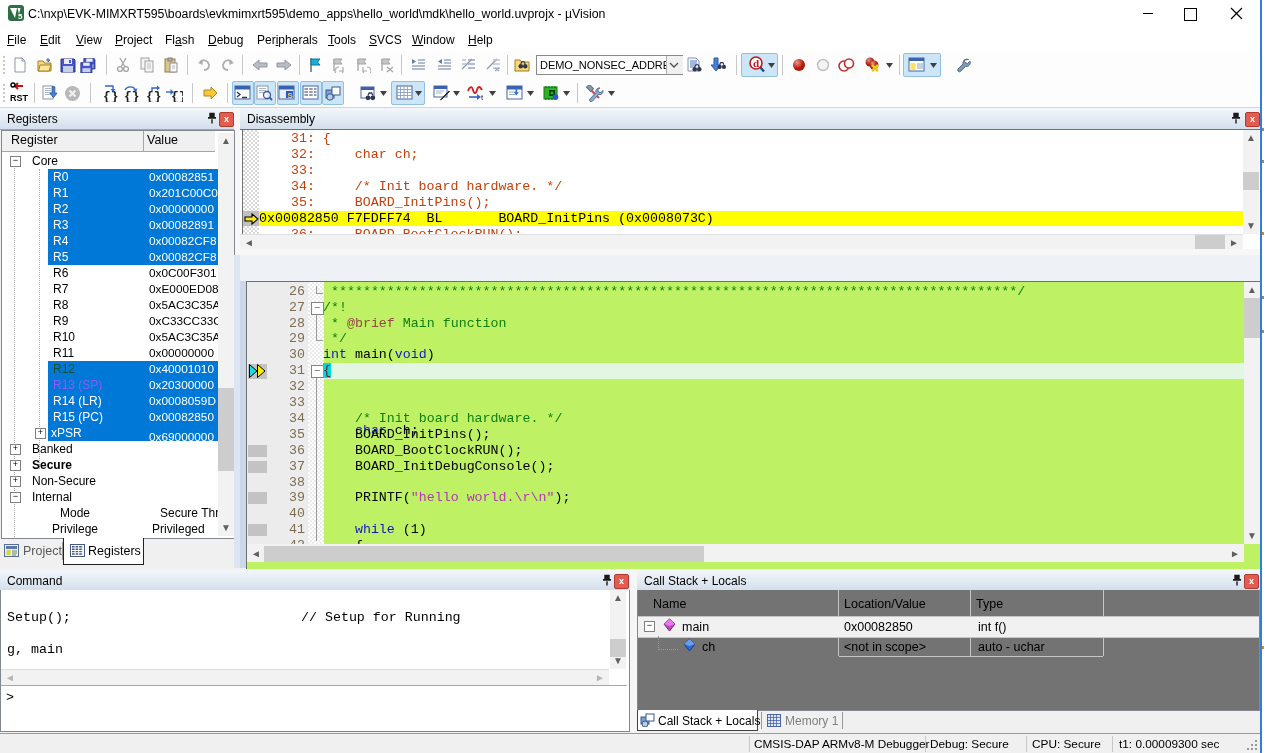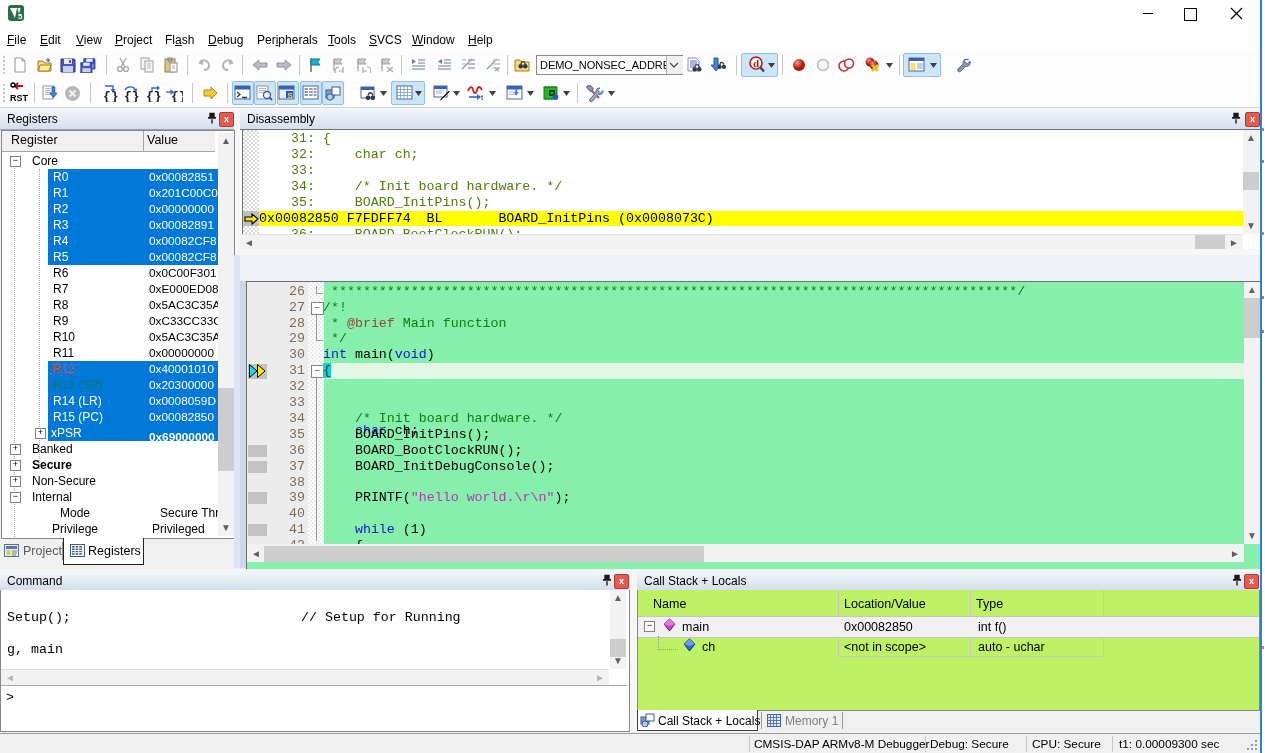--- a/index.html
+++ b/index.html
@@ -9,36 +9,37 @@
 .ttl{position:absolute;background:linear-gradient(#f3f7fb,#d4dfec);border-bottom:1px solid #9aa6b6;font-size:12px;color:#000;}
 .ttl span.t{position:absolute;left:7px;top:4px;}
 .pin{position:absolute;top:3px;width:12px;height:13px;}
 .xbtn{position:absolute;top:4px;width:13px;height:13px;background:#e25d4f;border:1px solid #b03a30;border-radius:2px;color:#fff;font-size:9px;font-weight:bold;text-align:center;line-height:12px;}
 
 .sbv{position:absolute;width:16px;background:#f2f2f2;}
 .sbh{position:absolute;height:16px;background:#f2f2f2;}
 .sbtn{position:absolute;width:16px;height:16px;background:#f2f2f2;color:#606060;text-align:center;line-height:15px;font-size:10px;}
 .thumb{position:absolute;background:#cdcdcd;}
 .tree-plus{position:absolute;width:9px;height:9px;border:1px solid #808080;background:#fff;font-size:9px;line-height:7px;text-align:center;color:#000;}
-.dis{color:#4d7c0f;font-size:13.3px;line-height:15px;}
+.dis{color:#c2410c;font-size:13.3px;line-height:15px;}
 .cl{position:absolute;left:76px;font-size:13.3px;line-height:15.9px;font-family:"Liberation Mono",monospace;color:#000;}
 .ln{position:absolute;left:24px;width:34px;text-align:right;font-size:13.3px;line-height:15.9px;font-family:"Liberation Mono",monospace;color:#7d6e52;}
 .kw{color:#1515c8;}.cm{color:#108010;}.str{color:#b437b4;}.dox{color:#954845;}
 .gb{position:absolute;left:1px;width:19px;height:12px;background:#c3c3c3;}
 .fold{position:absolute;left:64px;width:11px;height:11px;border:1px solid #848484;background:#fff;font-size:10px;line-height:9px;text-align:center;color:#555;}
 </style>
 </head><body>
 
 <div class="abs" style="left:0;top:0;width:1265px;height:28px;background:#fff;">
   <svg class="abs" style="left:8px;top:5px" width="16" height="16" viewBox="0 0 16 16">
     <rect x="0" y="0" width="16" height="16" rx="3" fill="#2e6e44"></rect>
     <path d="M2 3 L7 13 L9 3 Z" fill="#fff"></path>
     <path d="M9.5 3 L11 9 L12.5 3 Z" fill="#fff"></path>
     <text x="10" y="14" font-size="8" fill="#fff" font-weight="bold" font-family="Liberation Sans">5</text>
   </svg>
+  <div class="abs" style="left:28px;top:7px;font-size:12.3px;color:#000;">C:\nxp\EVK-MIMXRT595\boards\evkmimxrt595\demo_apps\hello_world\mdk\hello_world.uvprojx - µVision</div>
   <div class="abs" style="left:1143px;top:13px;width:10px;height:1.4px;background:#000;"></div>
   <div class="abs" style="left:1184px;top:8px;width:11px;height:11px;border:1px solid #000;"></div>
   <svg class="abs" style="left:1230px;top:7px" width="13" height="13" viewBox="0 0 13 13">
       <path d="M1 1 L12 12 M12 1 L1 12" stroke="#000" stroke-width="1.2"></path>
     </svg>
 </div>
 
 <div class="abs" style="left:0;top:28px;width:1265px;height:23px;background:#fff;font-size:12px;border-bottom:1px solid #e3e3e3;">
   <span class="abs" style="left:7px;top:5px;"><u>F</u>ile</span>
   <span class="abs" style="left:40px;top:5px;"><u>E</u>dit</span>
@@ -467,42 +468,42 @@
     <div class="abs" style="left:0;top:198px;width:213px;height:16px;font-size:12px;line-height:16px;">
           <span class="abs" style="left:51px;top:0;color:#000;font-weight:normal;">R10</span>
           <span class="abs" style="left:147px;top:0;color:#000;font-size:11.8px;">0x5AC3C35A</span>
         </div>
     <div class="abs" style="left:0;top:214px;width:213px;height:16px;font-size:12px;line-height:16px;">
           <span class="abs" style="left:51px;top:0;color:#000;font-weight:normal;">R11</span>
           <span class="abs" style="left:147px;top:0;color:#000;font-size:11.8px;">0x00000000</span>
         </div>
     <div class="abs" style="left:0;top:230px;width:213px;height:16px;font-size:12px;line-height:16px;">
           <div class="abs" style="left:46px;top:0;width:170px;height:16px;background:#0078d7;"></div>
-          <span class="abs" style="left:51px;top:0;color:#ef4444;font-weight:normal;">R12</span>
+          <span class="abs" style="left:51px;top:0;color:#14532d;font-weight:normal;">R12</span>
           <span class="abs" style="left:147px;top:0;color:#fff;font-size:11.8px;">0x40001010</span>
         </div>
     <div class="abs" style="left:0;top:246px;width:213px;height:16px;font-size:12px;line-height:16px;">
           <div class="abs" style="left:46px;top:0;width:170px;height:16px;background:#0078d7;"></div>
-          <span class="abs" style="left:51px;top:0;color:#0f766e;font-weight:normal;">R13 (SP)</span>
+          <span class="abs" style="left:51px;top:0;color:#8b5cf6;font-weight:normal;">R13 (SP)</span>
           <span class="abs" style="left:147px;top:0;color:#fff;font-size:11.8px;">0x20300000</span>
         </div>
     <div class="abs" style="left:0;top:262px;width:213px;height:16px;font-size:12px;line-height:16px;">
           <div class="abs" style="left:46px;top:0;width:170px;height:16px;background:#0078d7;"></div>
           <span class="abs" style="left:51px;top:0;color:#fff;font-weight:normal;">R14 (LR)</span>
           <span class="abs" style="left:147px;top:0;color:#fff;font-size:11.8px;">0x0008059D</span>
         </div>
     <div class="abs" style="left:0;top:278px;width:213px;height:16px;font-size:12px;line-height:16px;">
           <div class="abs" style="left:46px;top:0;width:170px;height:16px;background:#0078d7;"></div>
           <span class="abs" style="left:51px;top:0;color:#fff;font-weight:normal;">R15 (PC)</span>
           <span class="abs" style="left:147px;top:0;color:#fff;font-size:11.8px;">0x00082850</span>
         </div>
     <div class="abs" style="left:0;top:294px;width:213px;height:16px;font-size:12px;line-height:16px;">
           <div class="abs" style="left:46px;top:0;width:170px;height:16px;background:#0078d7;"></div>
           <span class="abs" style="left:49px;top:0;color:#fff;font-weight:normal;">xPSR</span>
-          <span class="abs" style="left:147px;top:4px;color:#fff;font-size:11.8px;font-weight:bold;">0x69000000</span>
+          <span class="abs" style="left:147px;top:4px;color:#fff;font-size:11.8px;">0x69000000</span>
           <div class="tree-plus" style="left:33px;top:3px;">+</div>
         </div>
     <div class="abs" style="left:0;top:310px;width:213px;height:16px;font-size:12px;line-height:16px;">
           <span class="abs" style="left:30px;top:0;color:#000;font-weight:normal;">Banked</span>
           <div class="tree-plus" style="left:8px;top:3px;">+</div>
         </div>
     <div class="abs" style="left:0;top:326px;width:213px;height:16px;font-size:12px;line-height:16px;">
           <span class="abs" style="left:30px;top:0;color:#000;font-weight:bold;">Secure</span>
           <div class="tree-plus" style="left:8px;top:3px;">+</div>
         </div>
@@ -585,21 +586,21 @@
     <div class="sbtn" style="left:986px;top:105px;">►</div>
     <div class="thumb" style="left:955px;top:105px;width:30px;height:14px;"></div>
   </div>
 </div>
 
 <div class="abs" style="left:234px;top:255px;width:6px;height:313px;background:#dde5f1;"></div>
 <div id="srcwin" class="abs" style="left:240px;top:255px;width:1020px;height:313px;background:#eef1f6;">
 
   <div class="abs" style="left:0;top:26px;width:6px;height:287px;background:#ccd8ea;"></div>
 
-  <div class="abs" style="left:6px;top:26px;width:1014px;height:287px;background:#86efac;border-left:1px solid #707070;border-top:1px solid #707070;overflow:hidden;">
+  <div class="abs" style="left:6px;top:26px;width:1014px;height:287px;background:#bef264;border-left:1px solid #707070;border-top:1px solid #707070;overflow:hidden;">
     <div class="abs" style="left:0;top:0;width:61px;height:262px;background:#ececec;"></div>
     <div class="abs" style="left:61px;top:0;width:16px;height:262px;background:repeating-conic-gradient(#ffffff 0% 25%, #ececec 0% 50%) 0 0/4px 4px;"></div>
     <div id="srclines" class="abs" style="left:0;top:-2px;width:1014px;height:264px;">
     <div class="abs" style="left:76px;top:83.2px;width:921px;height:15.9px;background:#e3f5e3;"></div>
     <div class="abs" style="left:69px;top:32.6px;width:1px;height:26.799999999999997px;background:#9a9a9a;"></div>
     <div class="abs" style="left:69px;top:96.2px;width:1px;height:164.8px;background:#9a9a9a;"></div>
     <div class="ln" style="top:3.7px;">26</div>
     <div class="abs" style="left:69px;top:5.7px;width:6px;height:7px;border-left:1px solid #9a9a9a;border-bottom:1px solid #9a9a9a;"></div>
     <div class="cl" style="top:3.7px;"><span class="cm">&nbsp;**************************************************************************************/</span></div>
     <div class="ln" style="top:19.6px;">27</div>
@@ -688,21 +689,21 @@
 
 <div id="cswin" class="abs" style="left:637px;top:570px;width:623px;height:162px;">
   <div class="ttl" style="left:0;top:0;width:623px;height:20px;">
       <span class="t">Call Stack + Locals</span>
     <svg class="pin" style="left:594px" width="11" height="12" viewBox="0 0 11 12">
         <path d="M3 1.5 h5 v4 h1.2 v1.6 H1.8 V5.5 H3 Z" fill="#1a1a1a"></path>
         <path d="M5.5 7.5 v4" stroke="#1a1a1a" stroke-width="1.3"></path>
       </svg>
     <div class="xbtn" style="left:607px;">x</div>
   </div>
-  <div class="abs" style="left:0;top:20px;width:621px;height:120px;background:#bef264;border:1px solid #828790;border-top:none;overflow:hidden;font-size:12.5px;">
+  <div class="abs" style="left:0;top:20px;width:621px;height:120px;background:#737373;border:1px solid #828790;border-top:none;overflow:hidden;font-size:12.5px;">
 
     <span class="abs" style="left:15px;top:7px;">Name</span>
     <span class="abs" style="left:206px;top:7px;">Location/Value</span>
     <span class="abs" style="left:338px;top:7px;">Type</span>
 
     <div class="abs" style="left:200px;top:0;width:1px;height:66px;background:#c6c6c6;"></div>
     <div class="abs" style="left:332px;top:0;width:1px;height:66px;background:#c6c6c6;"></div>
     <div class="abs" style="left:465px;top:0;width:1px;height:66px;background:#c6c6c6;"></div>
 
     <div class="abs" style="left:0;top:26px;width:621px;height:20px;background:#f1f1f1;border-top:1px solid #c6c6c6;border-bottom:1px solid #c6c6c6;"></div>

